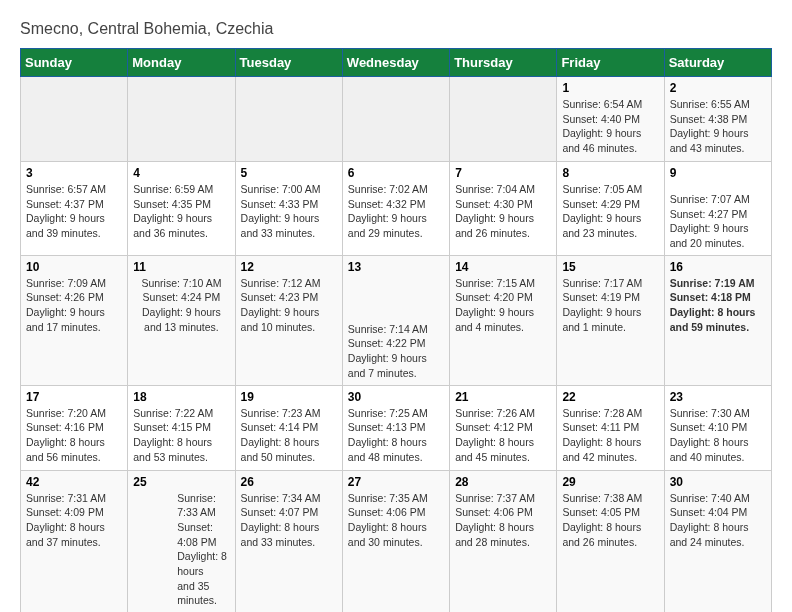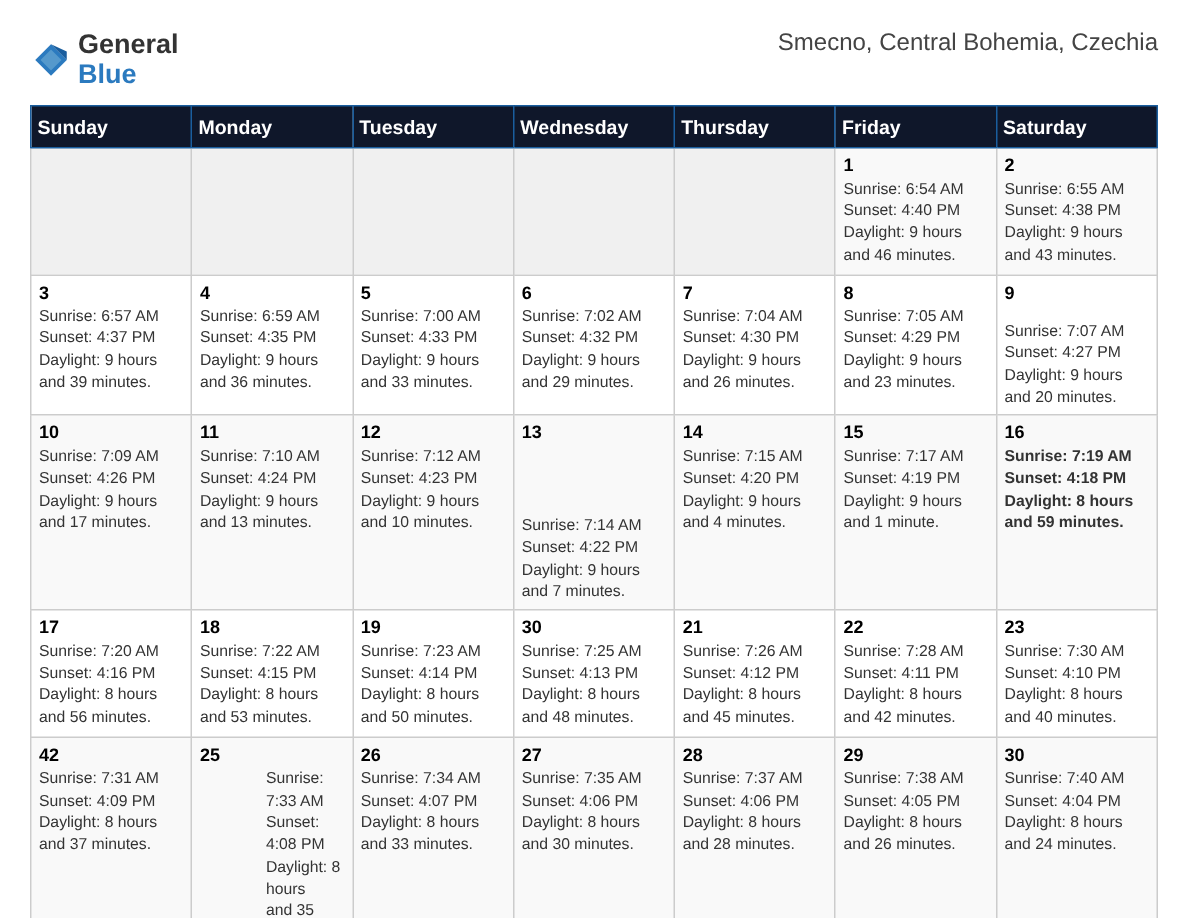--- a/index.html
+++ b/index.html
@@ -43,21 +43,21 @@
     .subtitle {
       font-size: 16px;
       color: #444;
     }
     .calendar {
       width: 100%;
       border-collapse: collapse;
       font-size: 11px;
     }
     .calendar thead th {
-      background: #0f172a;
+      background: #15803d;
       color: #fff;
       padding: 6px 4px;
       text-align: left;
       font-size: 13px;
       border: 1px solid #1a5e9e;
     }
     .calendar tbody td {
       vertical-align: top;
       border: 1px solid #ccc;
       padding: 4px 5px;
@@ -84,31 +84,20 @@
       line-height: 1.4;
     }
     .empty {
       background: #f0f0f0 !important;
     }
   </style>
 </head>
 <body>
 
 <div class="header-area">
-  <div class="logo">
-    <svg class="logo-icon" viewBox="0 0 40 40">
-      <path d="M20 5 L35 20 L20 35 L5 20 Z" fill="#2b7abf"></path>
-      <path d="M20 10 L30 20 L20 30 L10 20 Z" fill="#5599cc"></path>
-      <polygon points="20,5 35,12 35,20" fill="#1a5e9e"></polygon>
-    </svg>
-    <div class="logo-text">
-      <div class="logo-general">General</div>
-      <div class="logo-blue">Blue</div>
-    </div>
-  </div>
   <div class="title-block">
     <div class="subtitle">Smecno, Central Bohemia, Czechia</div>
   </div>
 </div>
 
 <table class="calendar">
   <thead>
     <tr>
     <th>Sunday</th>
         <th>Monday</th>
@@ -195,21 +184,21 @@
       <tr>
         <td>
           <span class="day-num">10</span>
           <div class="day-info" style="white-space: pre-line;">Sunrise: 7:09 AM
 Sunset: 4:26 PM
 Daylight: 9 hours
 and 17 minutes.</div>
         </td>
         <td>
           <span class="day-num">11</span>
-          <div class="day-info" style="white-space: pre-line;">Sunrise: 7:10 AM
+          <div class="day-info" style="white-space: pre-line; text-align: center;">Sunrise: 7:10 AM
 Sunset: 4:24 PM
 Daylight: 9 hours
 and 13 minutes.</div>
         </td>
         <td>
           <span class="day-num">12</span>
           <div class="day-info" style="white-space: pre-line;">Sunrise: 7:12 AM
 Sunset: 4:23 PM
 Daylight: 9 hours
 and 10 minutes.</div>

